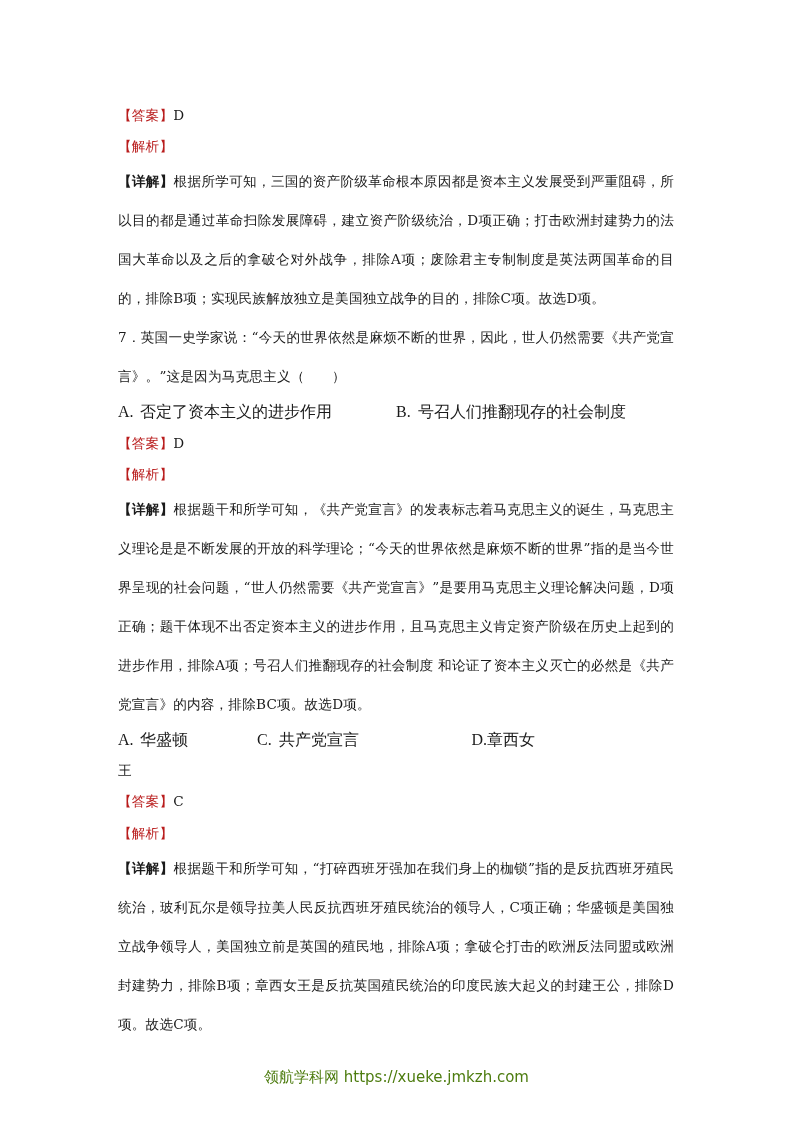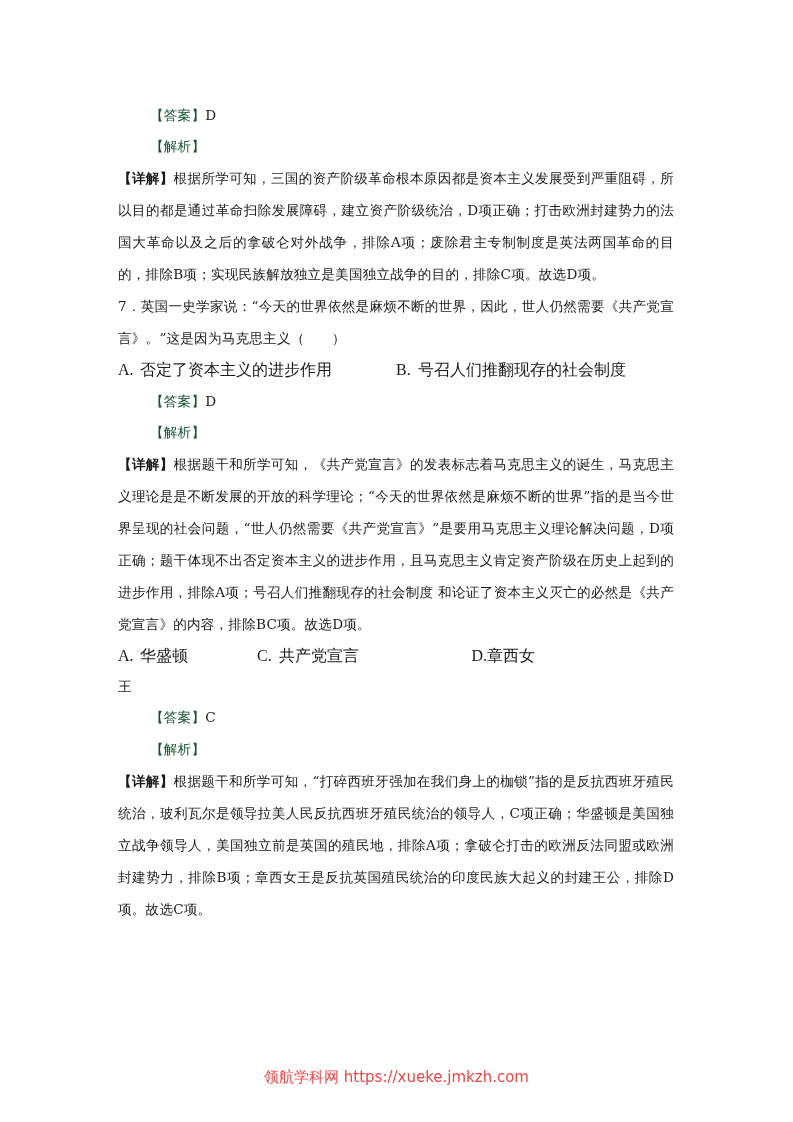--- a/index.html
+++ b/index.html
@@ -24,27 +24,26 @@
   .line {
     font-size: 13.6px;
     line-height: 31.2px;
     height: 31.2px;
     white-space: nowrap;
     overflow: visible;
     letter-spacing: 0.2px;
   }
   .para {
     font-size: 13.6px;
-    line-height: 32px;
+    line-height: 39px;
     text-align: justify;
     letter-spacing: 0.2px;
   }
   .label-blue {
-    color: #14532d;
-    margin-left: 32px;
+    color: #b91c1c;
   }
   .label-bold {
     font-weight: bold;
   }
   .options {
     display: flex;
     font-size: 16px;
     line-height: 31.2px;
     height: 31.2px;
     white-space: nowrap;
@@ -58,21 +57,21 @@
     font-family: "Liberation Serif", serif;
   }
   .footer {
     position: absolute;
     left: 0;
     top: 1068px;
     width: 793px;
     text-align: center;
     font-family: "DejaVu Sans", "Liberation Sans", sans-serif;
     font-size: 15px;
-    color: #ef4444;
+    color: #4d7c0f;
   }
 </style>
 </head>
 <body>
 
 <div class="page">
 
   <div class="line">
     <span class="label-blue">【答案】</span><span>D</span>
   </div>

